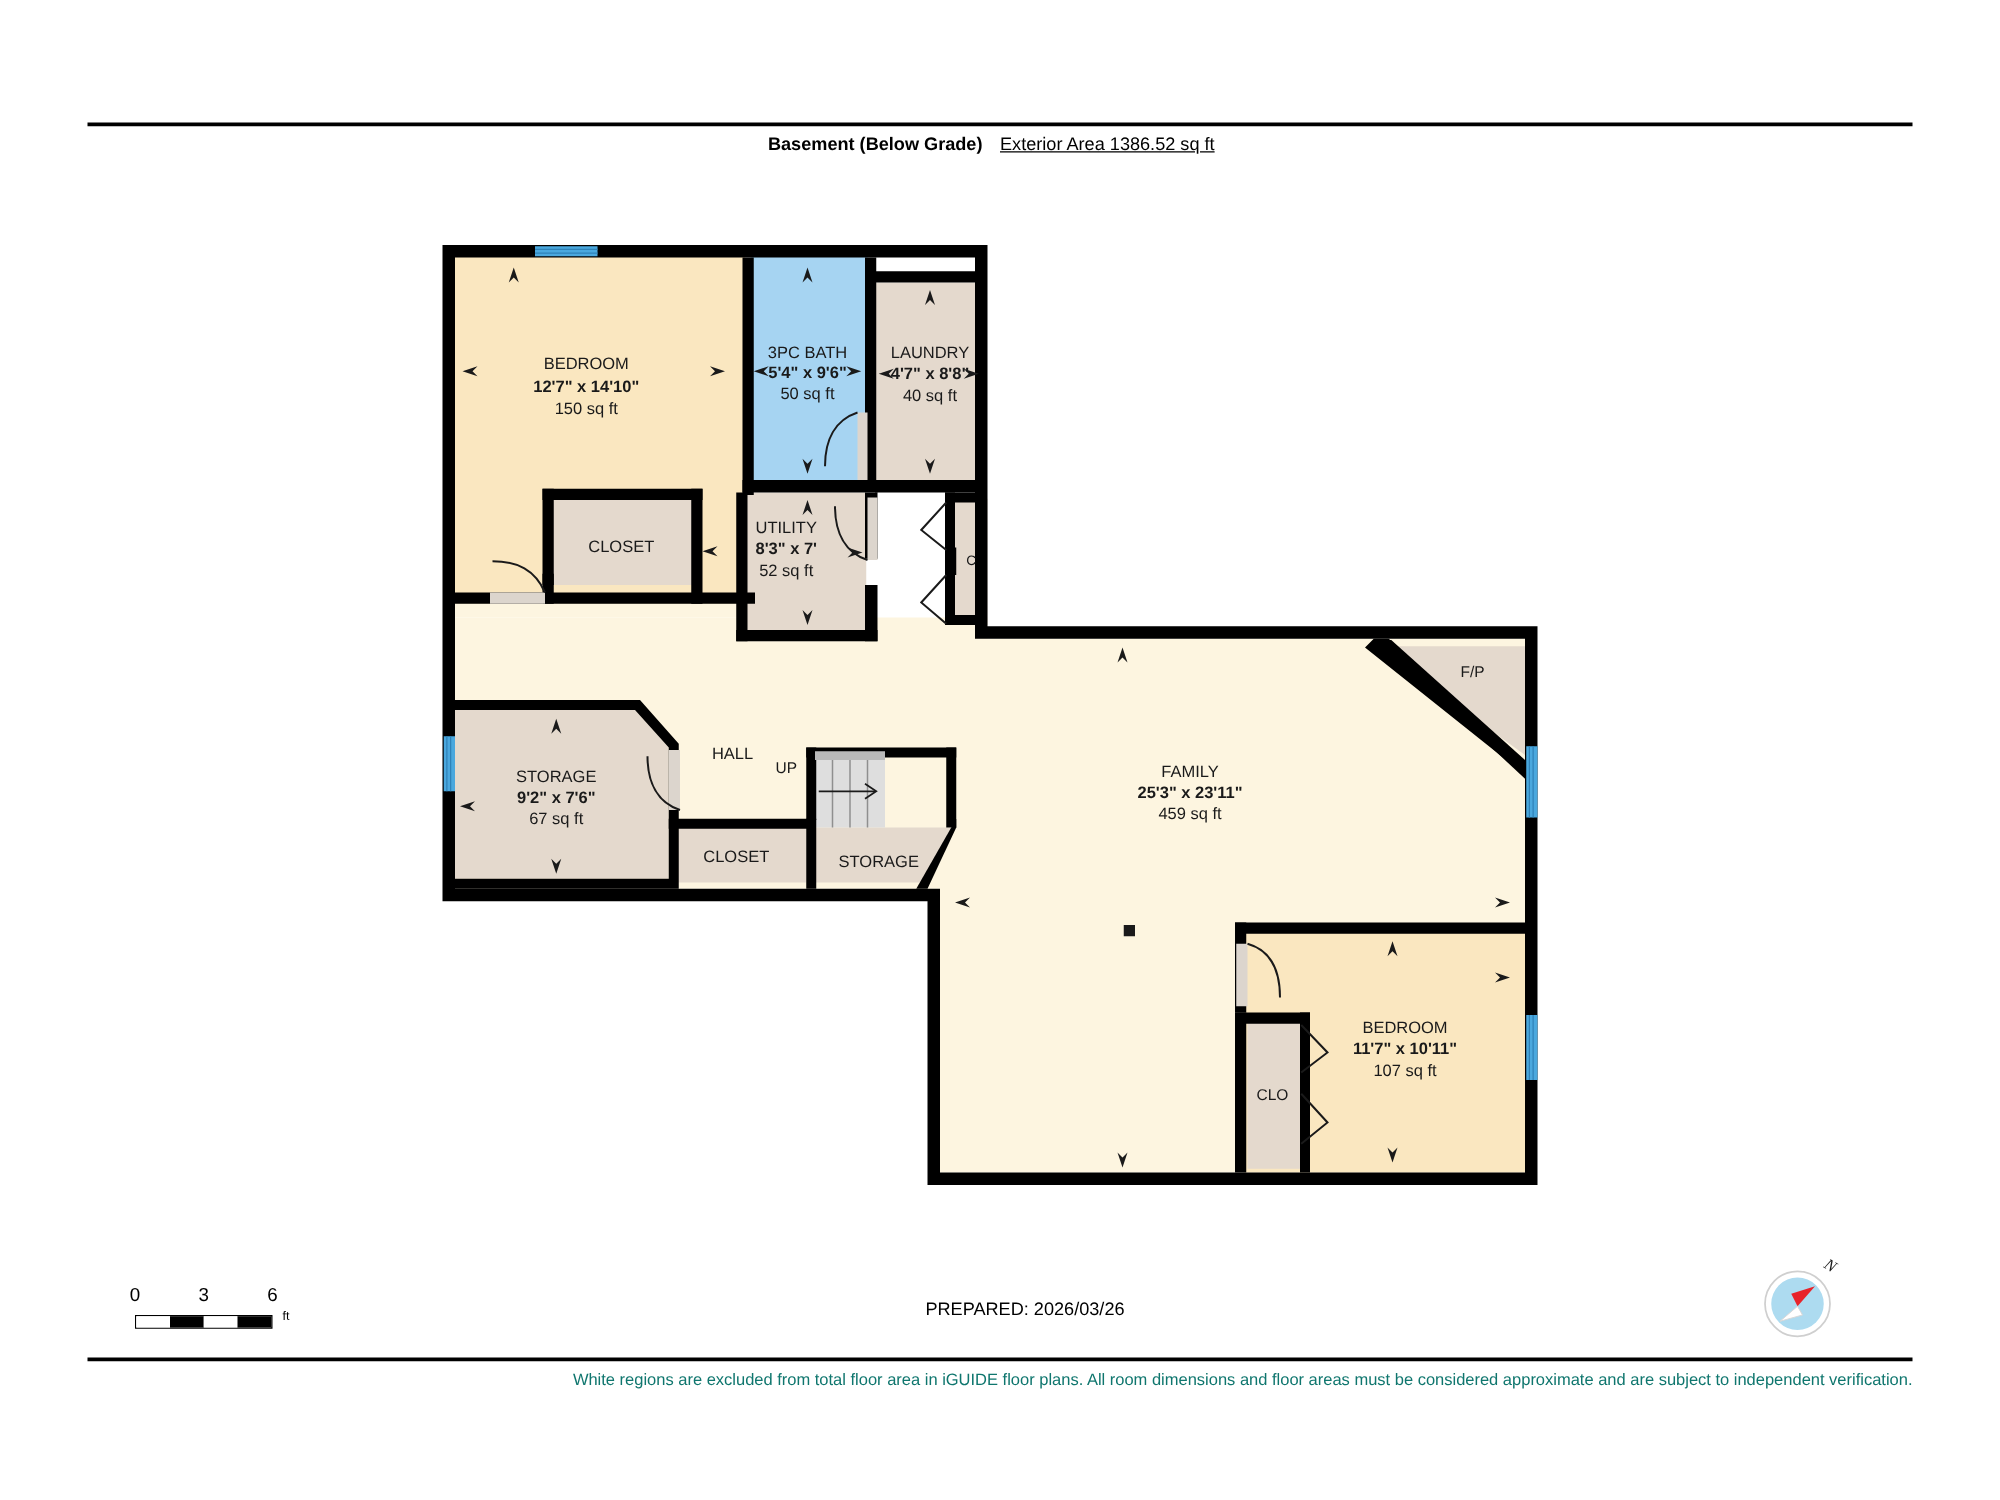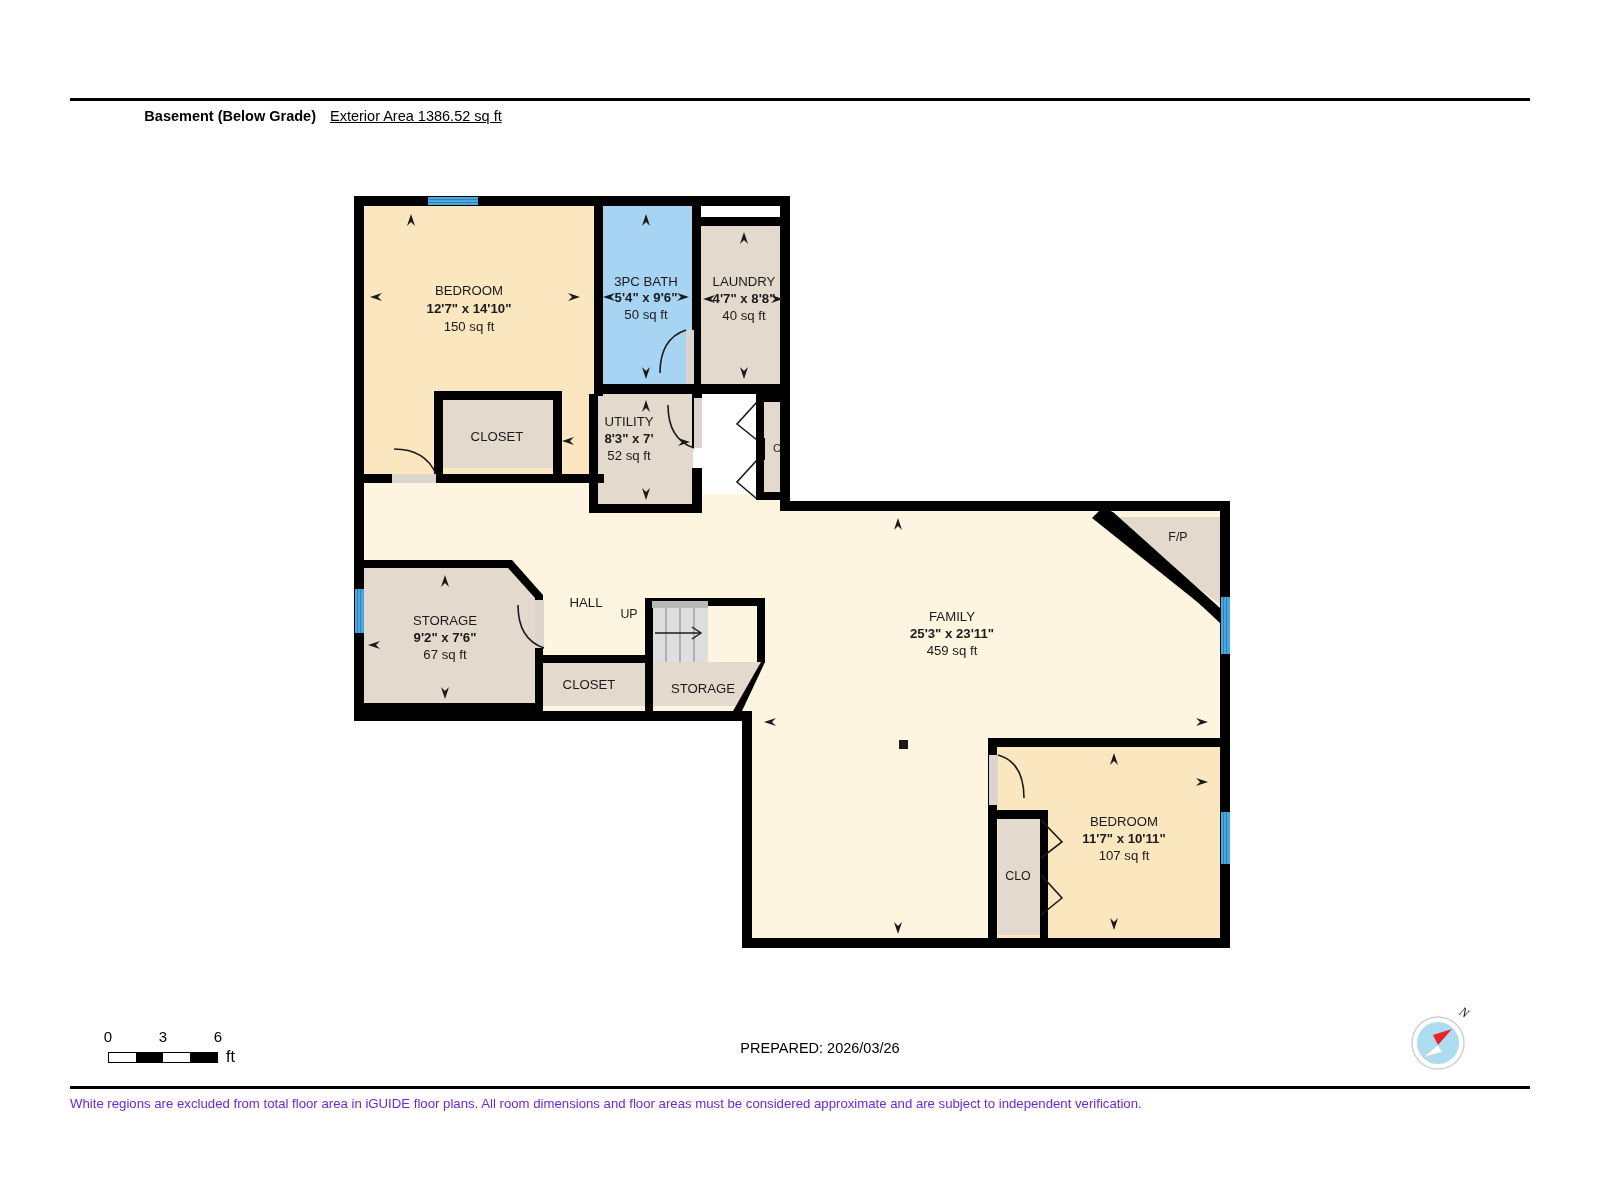--- a/index.html
+++ b/index.html
@@ -41,21 +41,21 @@
   }
   .meta {
     position: absolute;
     left: 0;
     top: 108px;
     width: 1600px;
     font-size: 14.5px;
   }
   .meta-row {
     display: flex;
-    justify-content: flex-start;
+    justify-content: center;
   }
   .meta-left {
     width: 330px;
     text-align: right;
     font-weight: bold;
     padding-right: 14px;
     box-sizing: border-box;
   }
   .meta-right {
     width: 330px;
@@ -101,21 +101,21 @@
     box-sizing: border-box;
     display: flex;
   }
   .scale-seg { flex: 1 1 0; }
   .scale-seg.dark { background: #000; }
   .scale-seg.light { background: #fff; }
   .scale-unit {
     position: absolute;
     left: 126px;
     top: 20px;
-    font-size: 16px;
+    font-size: 10px;
   }
 
   .prepared {
     position: absolute;
     left: 0;
     top: 1040px;
     width: 1600px;
     text-align: center;
     font-size: 14.5px;
     padding-left: 20px;
@@ -135,23 +135,23 @@
     top: 1086px;
     width: 1460px;
     height: 0;
     border-top: 3px solid #000;
   }
   .disclaimer {
     position: absolute;
     left: 70px;
     top: 1096px;
     width: 1460px;
-    text-align: left;
+    text-align: right;
     font-size: 13.2px;
-    color: #6d28d9;
+    color: #0f766e;
   }
 
   
   #plan text {
     font-family: "Liberation Sans", sans-serif;
     fill: #1a1a1a;
     text-anchor: middle;
     dominant-baseline: middle;
   }
   .rm-name { font-size: 13.2px; }

